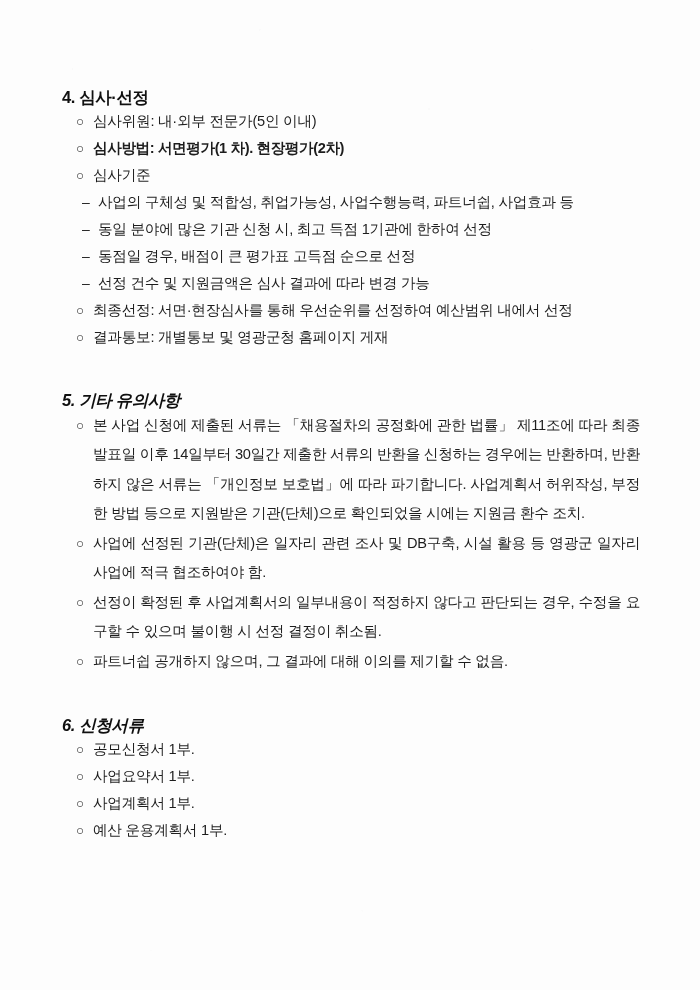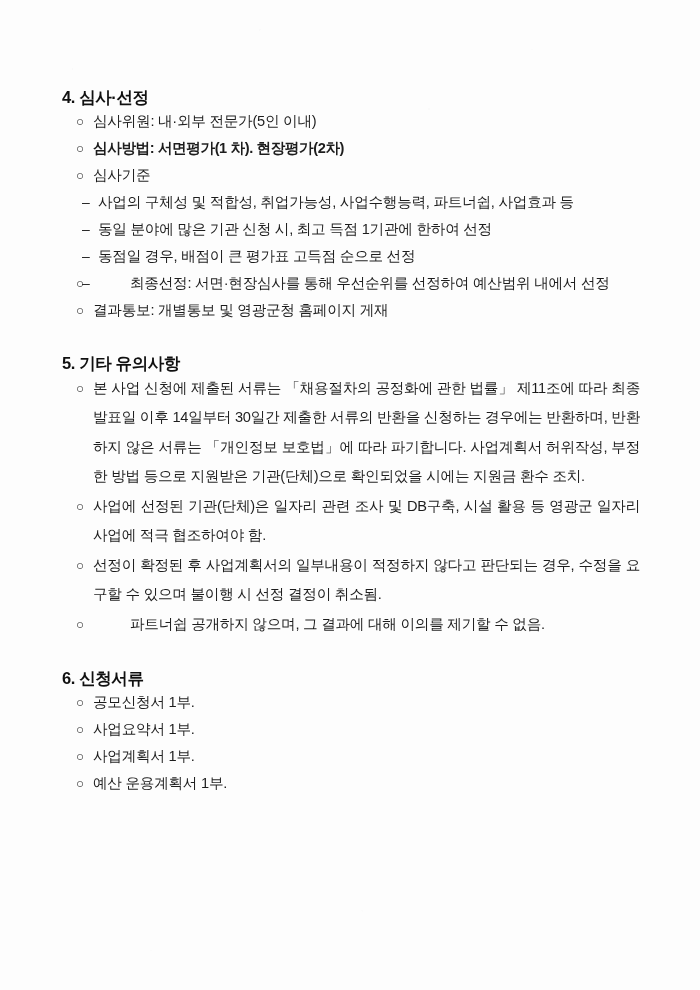--- a/index.html
+++ b/index.html
@@ -51,21 +51,21 @@
   
   .section-heading {
     font-size: 16.5px;
     font-weight: bold;
     letter-spacing: -0.4px;
     color: #101010;
     white-space: pre;
     line-height: 1.2;
   }
 
-  .sec-gap-top { margin-top: 30px; }
+  .sec-gap-top { margin-top: 40px; font-style: italic; }
 
   
   .bullet-list {
     margin: 0;
     padding: 0;
     list-style: none;
   }
 
   .bullet {
     position: relative;
@@ -119,21 +119,21 @@
   .attach {
     margin-top: 36px;
     font-size: 14.6px;
     letter-spacing: -0.25px;
     line-height: 29px;
     color: #1d1d1d;
     white-space: pre;
   }
   .attach .line2 { padding-left: 44px; display: block; }
 
-  .nowrap { white-space: nowrap; margin-left: 37px; }
+  .nowrap { white-space: nowrap; }
 </style>
 </head>
 <body>
 
 <div class="page">
   <div class="paper-grain"></div>
 
   <div class="content">
 
     <div class="section-heading">4. 심사·선정</div>
@@ -159,20 +159,21 @@
       <li class="dash">
         <span class="marker">–</span>
         <span>동일 분야에 많은 기관 신청 시, 최고 득점 1기관에 한하여 선정</span>
       </li>
       <li class="dash">
         <span class="marker">–</span>
         <span>동점일 경우, 배점이 큰 평가표 고득점 순으로 선정</span>
       </li>
       <li class="dash">
         <span class="marker">–</span>
+        <span>선정 건수 및 지원금액은 심사 결과에 따라 변경 가능</span>
       </li>
 
       <li class="bullet no-justify">
         <span class="marker">○</span>
         <span class="nowrap">최종선정: 서면·현장심사를 통해 우선순위를 선정하여 예산범위 내에서 선정</span>
       </li>
       <li class="bullet no-justify">
         <span class="marker">○</span>
         <span>결과통보: 개별통보 및 영광군청 홈페이지 게재</span>
       </li>

